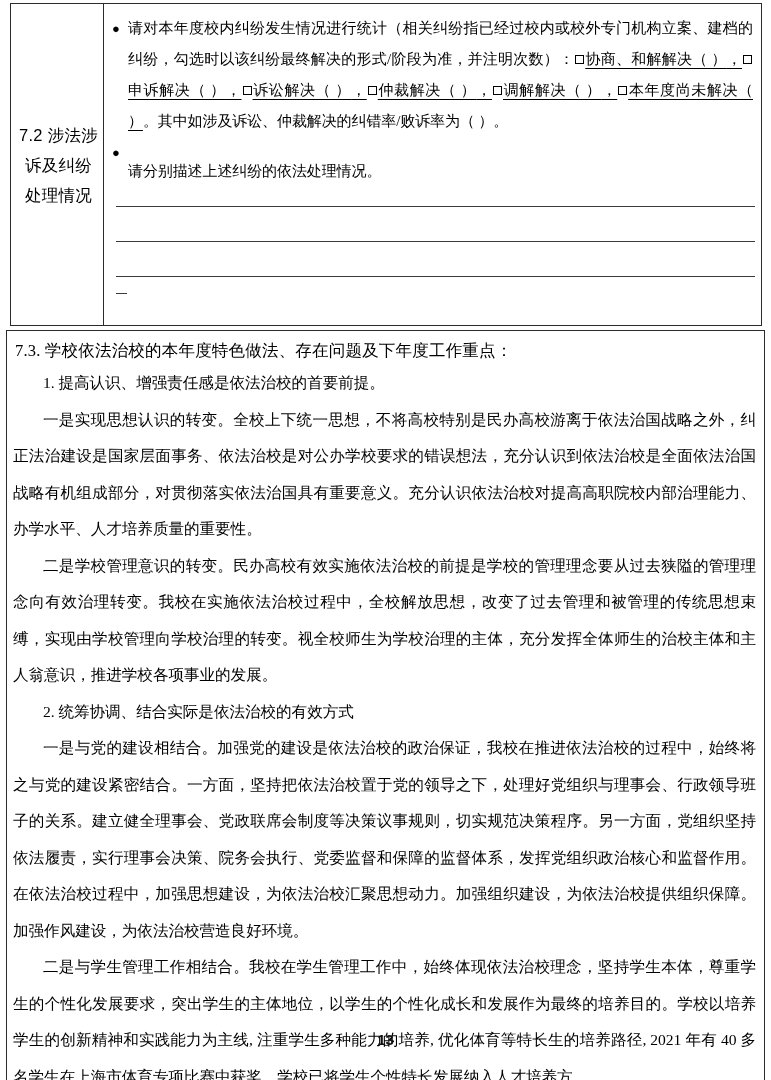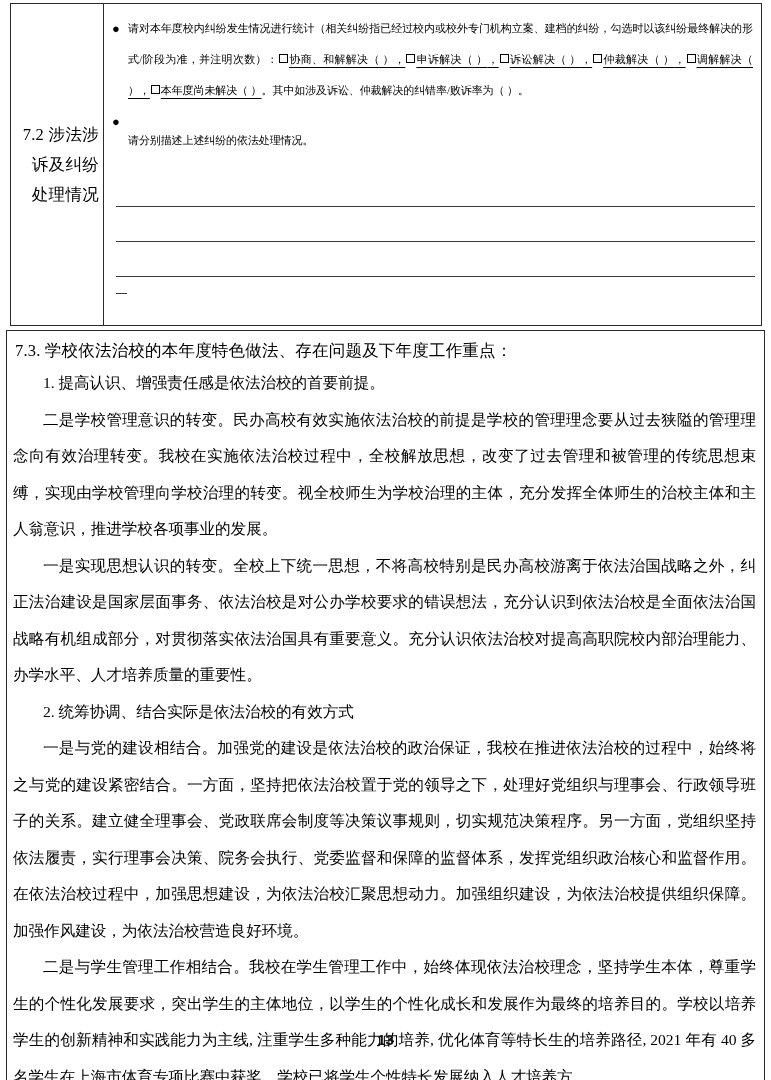--- a/index.html
+++ b/index.html
@@ -41,24 +41,24 @@
     box-sizing: border-box;
     display: flex;
     align-items: center;
     justify-content: center;
     padding: 0 4px;
   }
   .tbl-label-text {
     font-size: 16.5px;
     line-height: 30px;
     letter-spacing: 0.3px;
-    text-align: right;
+    text-align: center;
     width: 100%;
     padding-left: 3px;
-    font-family: Liberation Serif, serif;
+    font-family: Liberation Sans, sans-serif;
   }
   .tbl-col-body {
     flex: 1 1 auto;
     box-sizing: border-box;
     padding: 9px 8px 4px 8px;
     position: relative;
   }
 
   .bullet-block {
     display: flex;
@@ -66,21 +66,21 @@
   }
   .bullet-dot {
     flex: 0 0 16px;
     font-size: 13px;
     line-height: 31px;
     padding-top: 0px;
     text-align: left;
   }
   .bullet-text {
     flex: 1 1 auto;
-    font-size: 11px;
+    font-size: 15px;
     line-height: 31px;
     text-align: justify;
     text-justify: inter-character;
     letter-spacing: -0.1px;
   }
   .bullet-text.no-underline { text-decoration: none; margin-top: 19px; }
 
   .u { text-decoration: underline; text-underline-offset: 4px; text-decoration-thickness: 1px; }
 
   .cbox {
@@ -195,22 +195,22 @@
       </div>
 
     </div>
   </div>
 
   <div class="section-7-3">
 
     <div class="sec-heading">7.3. 学校依法治校的本年度特色做法、存在问题及下年度工作重点：</div>
 
     <p class="para sub">1. 提高认识、增强责任感是依法治校的首要前提。</p>
+    <p class="para indent">一是实现思想认识的转变。全校上下统一思想，不将高校特别是民办高校游离于依法治国战略之外，纠正法治建设是国家层面事务、依法治校是对公办学校要求的错误想法，充分认识到依法治校是全面依法治国战略有机组成部分，对贯彻落实依法治国具有重要意义。充分认识依法治校对提高高职院校内部治理能力、办学水平、人才培养质量的重要性。</p>
     <p class="para indent">二是学校管理意识的转变。民办高校有效实施依法治校的前提是学校的管理理念要从过去狭隘的管理理念向有效治理转变。我校在实施依法治校过程中，全校解放思想，改变了过去管理和被管理的传统思想束缚，实现由学校管理向学校治理的转变。视全校师生为学校治理的主体，充分发挥全体师生的治校主体和主人翁意识，推进学校各项事业的发展。</p>
-    <p class="para indent">一是实现思想认识的转变。全校上下统一思想，不将高校特别是民办高校游离于依法治国战略之外，纠正法治建设是国家层面事务、依法治校是对公办学校要求的错误想法，充分认识到依法治校是全面依法治国战略有机组成部分，对贯彻落实依法治国具有重要意义。充分认识依法治校对提高高职院校内部治理能力、办学水平、人才培养质量的重要性。</p>
     <p class="para sub">2. 统筹协调、结合实际是依法治校的有效方式</p>
     <p class="para indent">一是与党的建设相结合。加强党的建设是依法治校的政治保证，我校在推进依法治校的过程中，始终将之与党的建设紧密结合。一方面，坚持把依法治校置于党的领导之下，处理好党组织与理事会、行政领导班子的关系。建立健全理事会、党政联席会制度等决策议事规则，切实规范决策程序。另一方面，党组织坚持依法履责，实行理事会决策、院务会执行、党委监督和保障的监督体系，发挥党组织政治核心和监督作用。在依法治校过程中，加强思想建设，为依法治校汇聚思想动力。加强组织建设，为依法治校提供组织保障。加强作风建设，为依法治校营造良好环境。</p>
     <p class="para indent">二是与学生管理工作相结合。我校在学生管理工作中，始终体现依法治校理念，坚持学生本体，尊重学生的个性化发展要求，突出学生的主体地位，以学生的个性化成长和发展作为最终的培养目的。学校以培养学生的创新精神和实践能力为主线, 注重学生多种能力的培养, 优化体育等特长生的培养路径, 2021 年有 40 多名学生在上海市体育专项比赛中获奖，学校已将学生个性特长发展纳入人才培养方</p>
 
   </div>
 
   <div class="page-number">13</div>
 
 </div>
 

